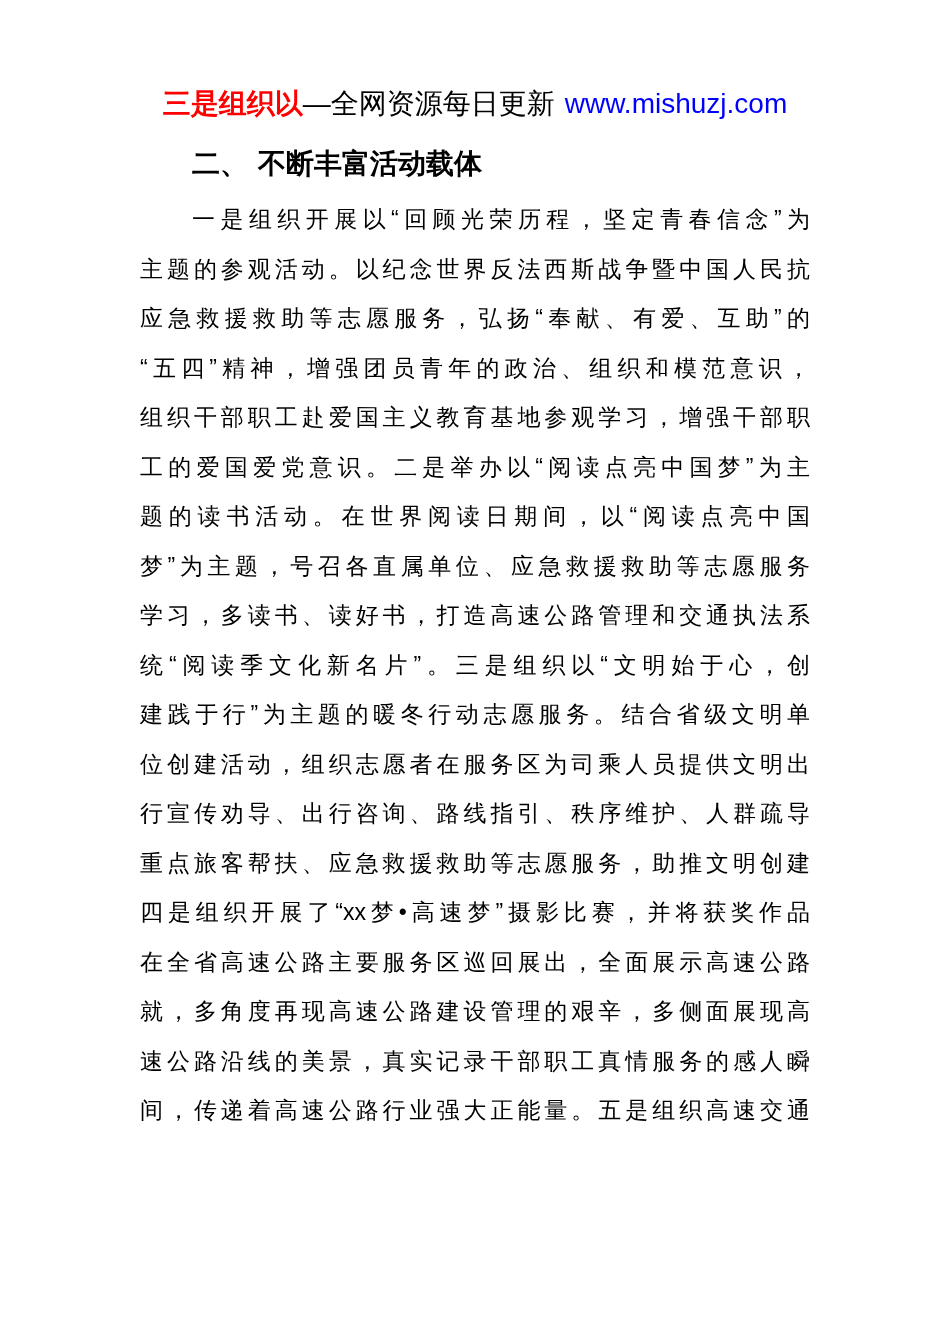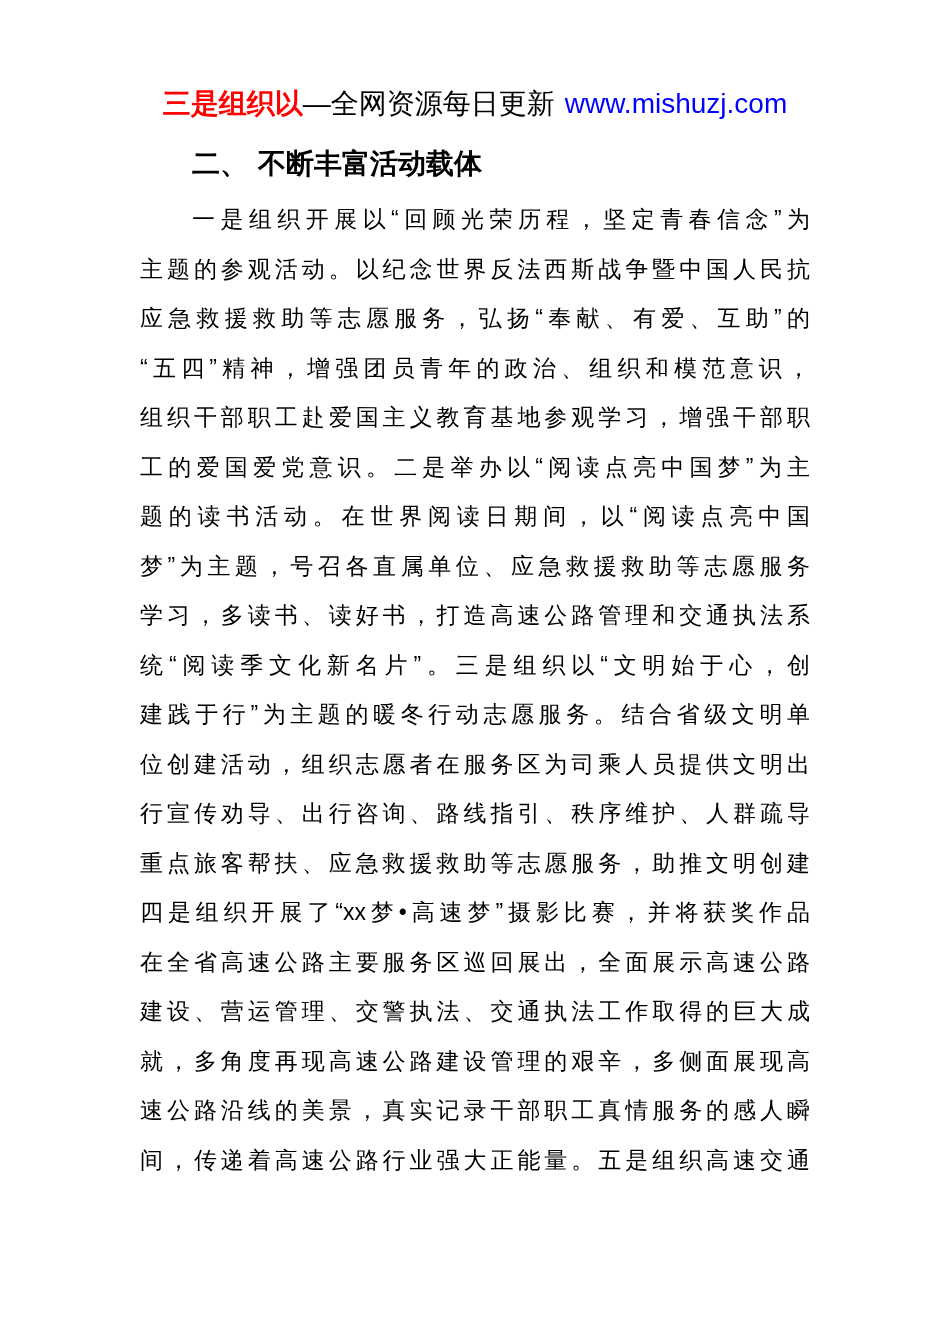--- a/index.html
+++ b/index.html
@@ -89,19 +89,18 @@
       <div class="line">题的读书活动。在世界阅读日期间，以“阅读点亮中国</div>
       <div class="line">梦”为主题，号召各直属单位、应急救援救助等志愿服务</div>
       <div class="line">学习，多读书、读好书，打造高速公路管理和交通执法系</div>
       <div class="line">统“阅读季文化新名片”。三是组织以“文明始于心，创</div>
       <div class="line">建践于行”为主题的暖冬行动志愿服务。结合省级文明单</div>
       <div class="line">位创建活动，组织志愿者在服务区为司乘人员提供文明出</div>
       <div class="line">行宣传劝导、出行咨询、路线指引、秩序维护、人群疏导</div>
       <div class="line">重点旅客帮扶、应急救援救助等志愿服务，助推文明创建</div>
       <div class="line">四是组织开展了“xx梦•高速梦”摄影比赛，并将获奖作品</div>
       <div class="line">在全省高速公路主要服务区巡回展出，全面展示高速公路</div>
-      <div class="line">建设、营运管理、交警执法、交通执法工作取得的巨大成</div>
       <div class="line">就，多角度再现高速公路建设管理的艰辛，多侧面展现高</div>
       <div class="line">速公路沿线的美景，真实记录干部职工真情服务的感人瞬</div>
       <div class="line">间，传递着高速公路行业强大正能量。五是组织高速交通</div>
     </div>
 
 </div>
 
 </body></html>

